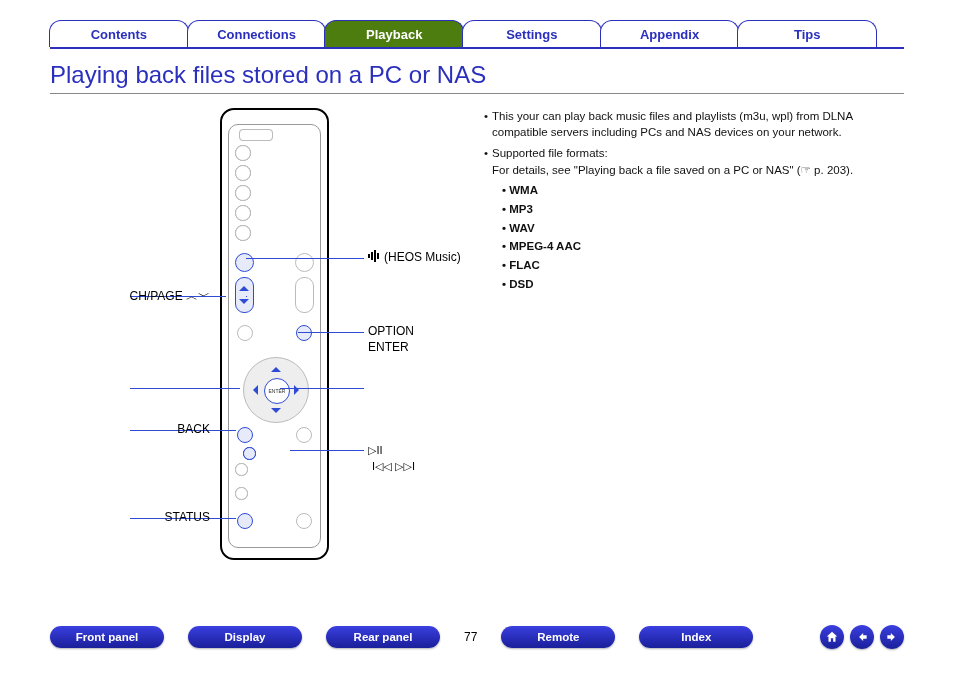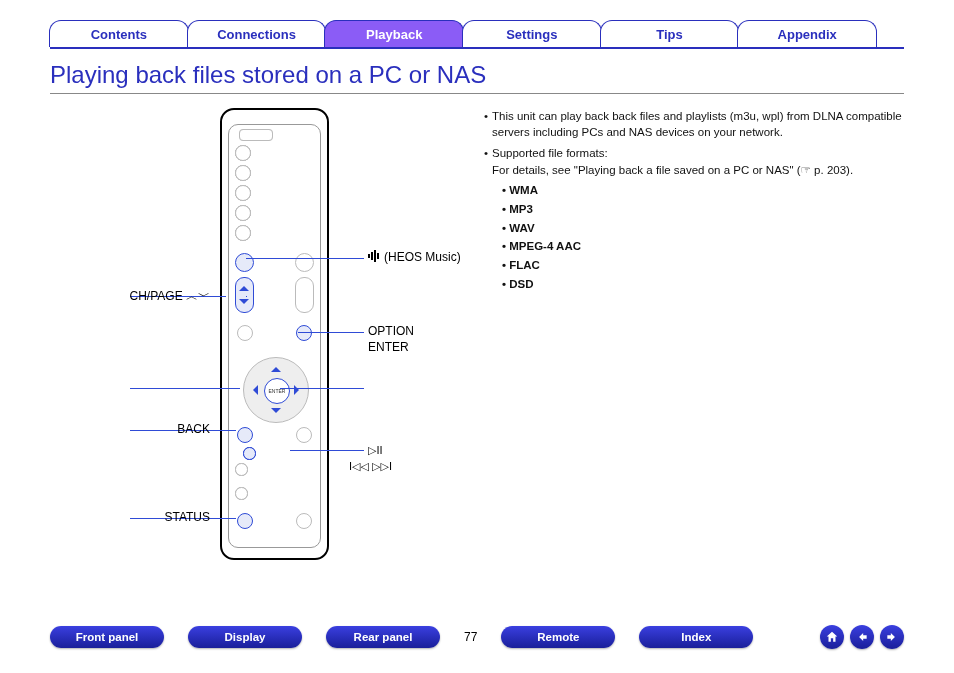--- a/index.html
+++ b/index.html
@@ -1,20 +1,20 @@
 <!DOCTYPE html>
 <html><head>
 <meta charset="utf-8">
 <style>
 html,body{margin:0;padding:0;font-family:Arial,Helvetica,sans-serif;background:#fff;color:#000}
 .page{width:954px;height:673px;position:relative;box-sizing:border-box}
 
 .topnav{display:flex;gap:0;padding:20px 78px 0 50px;align-items:flex-end}
 .tab{flex:1;height:26px;border:1.6px solid #2a2fbd;border-bottom:none;border-radius:12px 12px 0 0;display:flex;align-items:center;justify-content:center;font-size:13px;font-weight:bold;color:#2a2fbd;background:#fff;cursor:pointer;margin:0 -1px}
-.tab.active{background:#8b5cf6;color:#fff}
+.tab.active{background:#4d7c0f;color:#fff}
 .rule{height:1.6px;background:#2a2fbd;margin:0 50px}
 
 .title{font-size:24px;font-weight:normal;color:#2a2fbd;margin:12px 50px 4px 50px}
 .title-underline{height:1px;background:#888;margin:0 50px 14px 50px}
 
 .main{display:flex;padding:0 50px}
 .leftcol{flex:0 0 430px;position:relative;height:460px}
 .rightcol{flex:1;font-size:11.5px;line-height:1.45;color:#111}
 .bullet{display:flex;margin-bottom:4px}
 .bullet .dot{width:12px;text-align:center}
@@ -54,22 +54,22 @@
 </style>
 </head>
 <body>
 <div class="page">
 
 <div class="topnav">
   <div class="tab">Contents</div>
   <div class="tab">Connections</div>
   <div class="tab active">Playback</div>
   <div class="tab">Settings</div>
+  <div class="tab">Appendix</div>
   <div class="tab">Tips</div>
-  <div class="tab">Appendix</div>
 </div>
 <div class="rule"></div>
 
 <h1 class="title">Playing back files stored on a PC or NAS</h1>
 <div class="title-underline"></div>
 
 <div class="main">
   <div class="leftcol">
 
     <div class="remote">
@@ -178,27 +178,27 @@
       </span><span>(HEOS Music)</span>
     </div>
     <div class="lbl" style="left:318px;top:216px">OPTION</div>
     <div class="lbl" style="left:318px;top:232px">ENTER</div>
 
     <div class="lbl" style="left:0px;top:180px;width:160px;text-align:right"><span>CH/PAGE</span> <span style="font-family:sans-serif">︿﹀</span></div>
     <div class="lbl" style="left:0px;top:314px;width:160px;text-align:right">BACK</div>
     <div class="lbl" style="left:0px;top:402px;width:160px;text-align:right">STATUS</div>
 
     <div class="picon" style="left:318px;top:336px">▷II</div>
-    <div class="picon" style="left:299px;top:352px">I◁◁ ▷▷I</div>
+    <div class="picon" style="left:322px;top:352px">I◁◁ ▷▷I</div>
   </div>
 
   <div class="rightcol">
     <div class="bullet">
           <div class="dot">•</div>
-          <div class="txt">This unit can play back back files and playlists (m3u, wpl) from DLNA compatible servers including PCs and NAS devices on your network.</div>
+          <div class="txt">This your can play back music files and playlists (m3u, wpl) from DLNA compatible servers including PCs and NAS devices on your network.</div>
         </div>
     <div class="bullet">
           <div class="dot">•</div>
           <div class="txt"><span>Supported file formats:</span><br><span>For details, see "Playing back a file saved on a PC or NAS" (☞ p. 203).</span></div>
         </div>
     <div class="sublist">
       <div>WMA</div>
       <div>MP3</div>
       <div>WAV</div>
       <div>MPEG-4 AAC</div>

